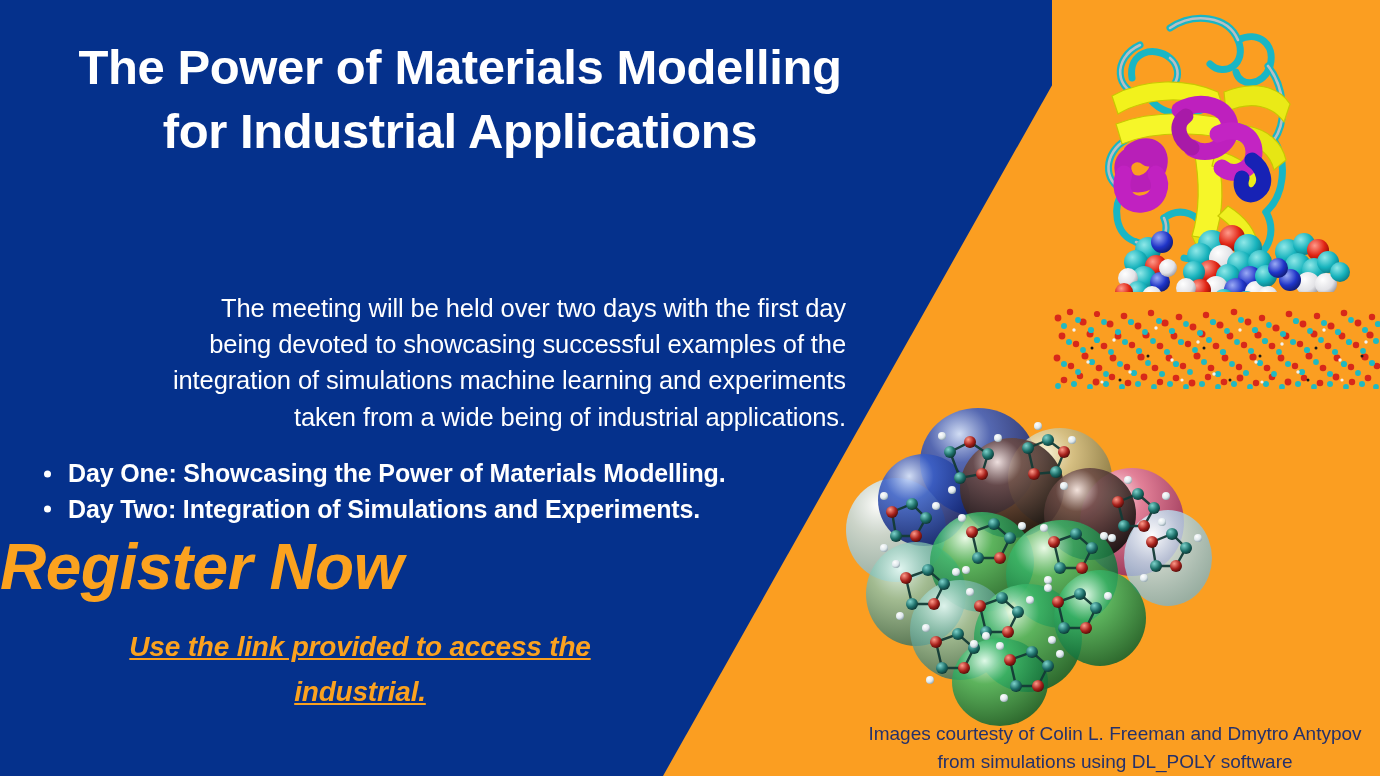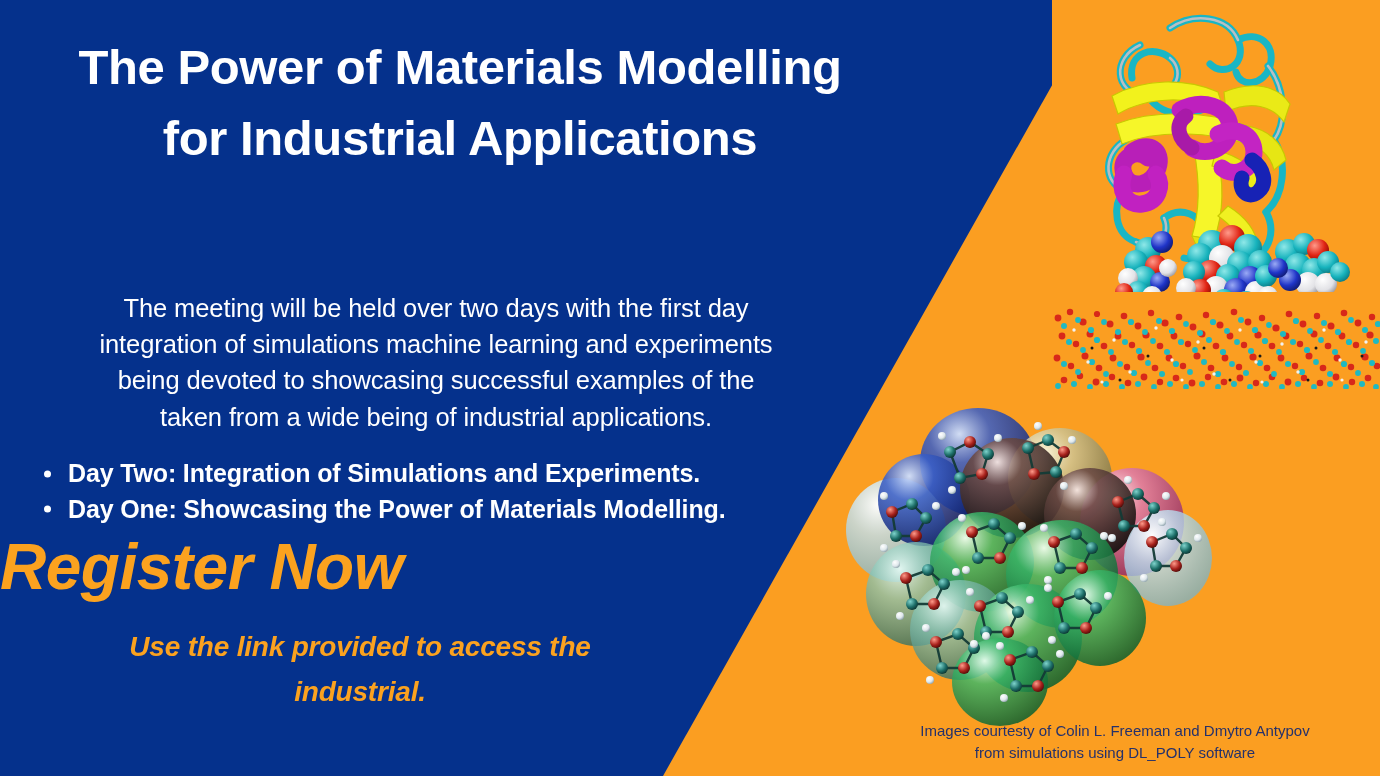--- a/index.html
+++ b/index.html
@@ -48,42 +48,42 @@
     width: 920px;
     text-align: center;
     color: #ffffff;
     font-size: 49px;
     font-weight: bold;
     line-height: 1.30;
     letter-spacing: -0.4px;
     padding: 0 18px;
     box-sizing: border-box;
   }
-  .title .line2 { display: block; margin-top: 7px; }
+  .title .line2 { display: block; }
 
   .subtitle {
     position: absolute;
     left: 42px;
     top: 183px;
     width: 830px;
     text-align: center;
     color: #FBA21F;
     font-size: 25.5px;
     font-weight: bold;
     line-height: 1.43;
     letter-spacing: -0.1px;
   }
   .subtitle .sline { display: block; }
 
   .body-para {
     position: absolute;
     left: 26px;
     top: 278px;
     width: 820px;
-    text-align: center;
+    text-align: right;
     color: #ffffff;
     font-size: 25.5px;
     font-weight: normal;
     line-height: 1.42;
     letter-spacing: -0.1px;
   }
   .body-para .bline { display: block; }
 
   .bullets {
     position: absolute;
@@ -134,31 +134,31 @@
     top: 612px;
     width: 650px;
     text-align: center;
     color: #FBA21F;
     font-size: 28px;
     font-weight: bold;
     font-style: italic;
     line-height: 1.62;
     letter-spacing: -0.2px;
   }
-  .cta .cline { display: block; }
+  .cta .cline { display: block; text-decoration: underline; }
 
   
   .credit {
     position: absolute;
     left: 855px;
     top: 720px;
     width: 520px;
     text-align: center;
     color: #25316B;
-    font-size: 15px;
+    font-size: 19px;
     line-height: 1.45;
   }
   .credit .credline { display: block; }
 
   
   .protein-fig {
     position: absolute;
     left: 1052px;
     top: 0px;
     width: 328px;
@@ -763,34 +763,34 @@
   <div class="left-col">
 
     <div class="title">
       <span class="line1">The Power of Materials Modelling</span>
       <span class="line2">for Industrial Applications</span>
     </div>
 
 
     <div class="body-para">
       <span class="bline">The meeting will be held over two days with the first day</span>
+      <span class="bline">being devoted to showcasing successful examples of the</span>
       <span class="bline">integration of simulations machine learning and experiments</span>
-      <span class="bline">being devoted to showcasing successful examples of the</span>
       <span class="bline">taken from a wide being of industrial applications.</span>
     </div>
 
     <ul class="bullets">
+      <li>
+        <span class="dot"></span>
+        <span>Day One: Showcasing the Power of Materials Modelling.</span>
+      </li>
       <li>
         <span class="dot"></span>
         <span>Day Two: Integration of Simulations and Experiments.</span>
       </li>
-      <li>
-        <span class="dot"></span>
-        <span>Day One: Showcasing the Power of Materials Modelling.</span>
-      </li>
     </ul>
 
     <div class="register">Register Now</div>
 
     <div class="cta">
       <span class="cline">Use the link provided to access the</span>
       <span class="cline">industrial.</span>
     </div>
 
   </div>

